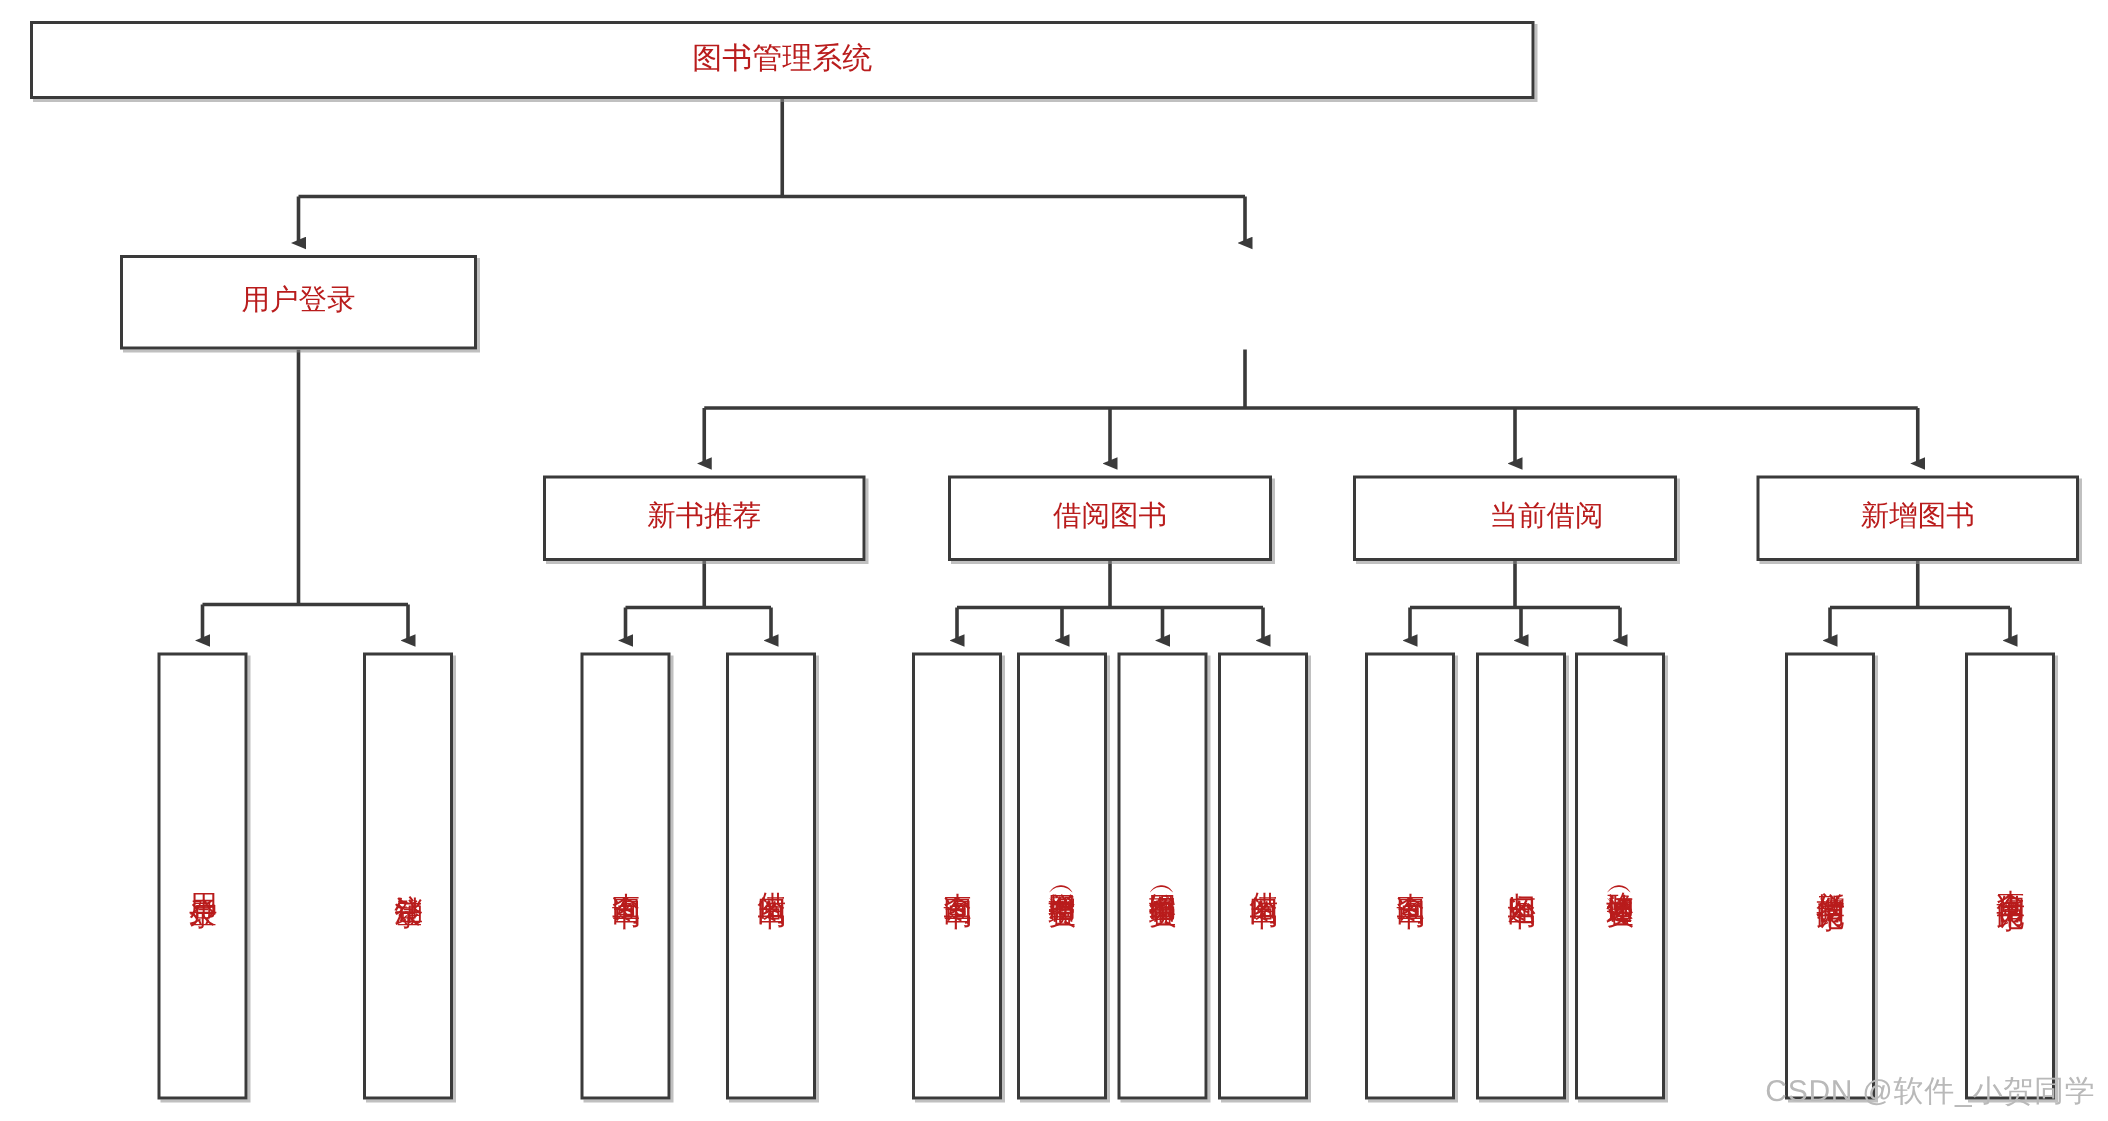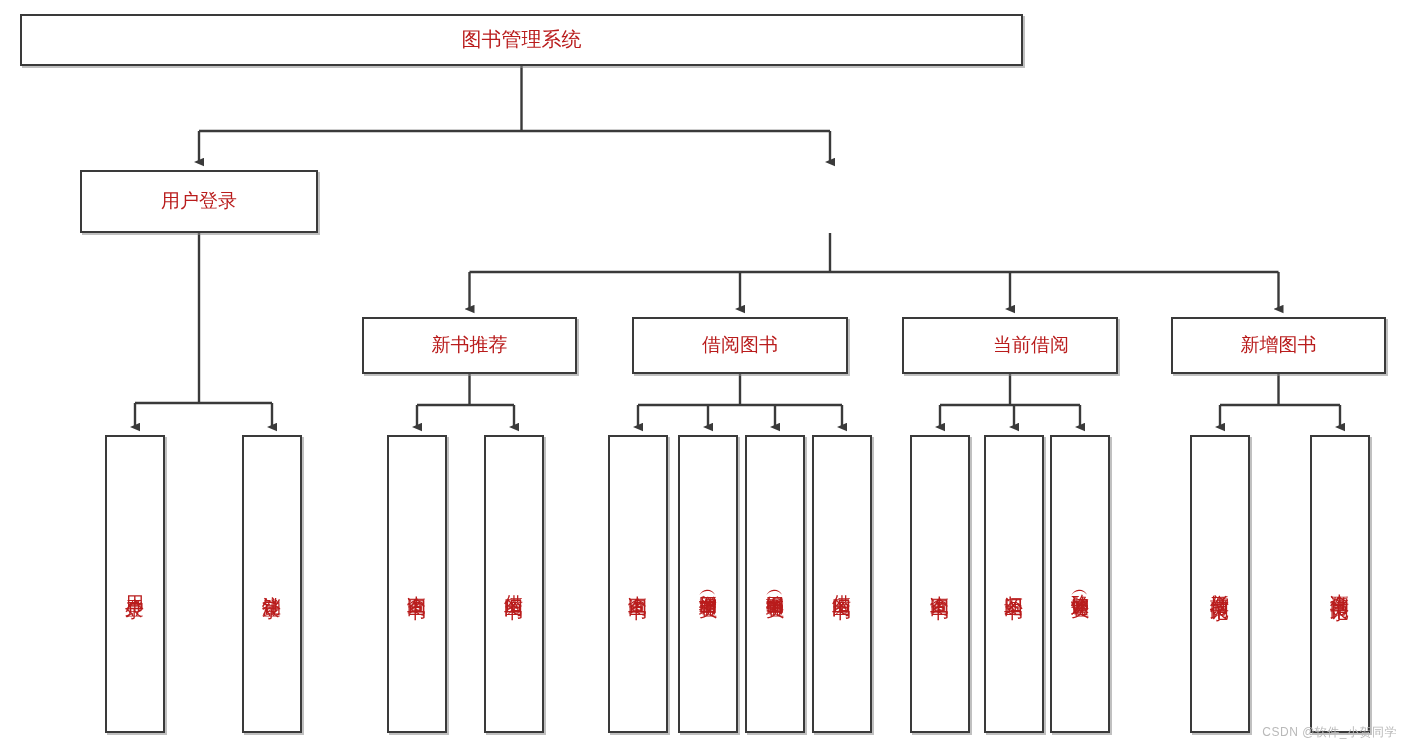--- a/index.html
+++ b/index.html
@@ -60,21 +60,21 @@
   }
   .node.leaf.tall .label {
     font-size: 18px;
     letter-spacing: 1px;
   }
 
   #watermark {
     position: absolute;
     right: 8px;
     bottom: 6px;
-    font-size: 12px;
+    font-size: 20px;
     color: #b9b9b9;
     letter-spacing: 0.5px;
     white-space: nowrap;
   }
 </style>
 </head>
 <body>
 
 <div id="canvas">
 

